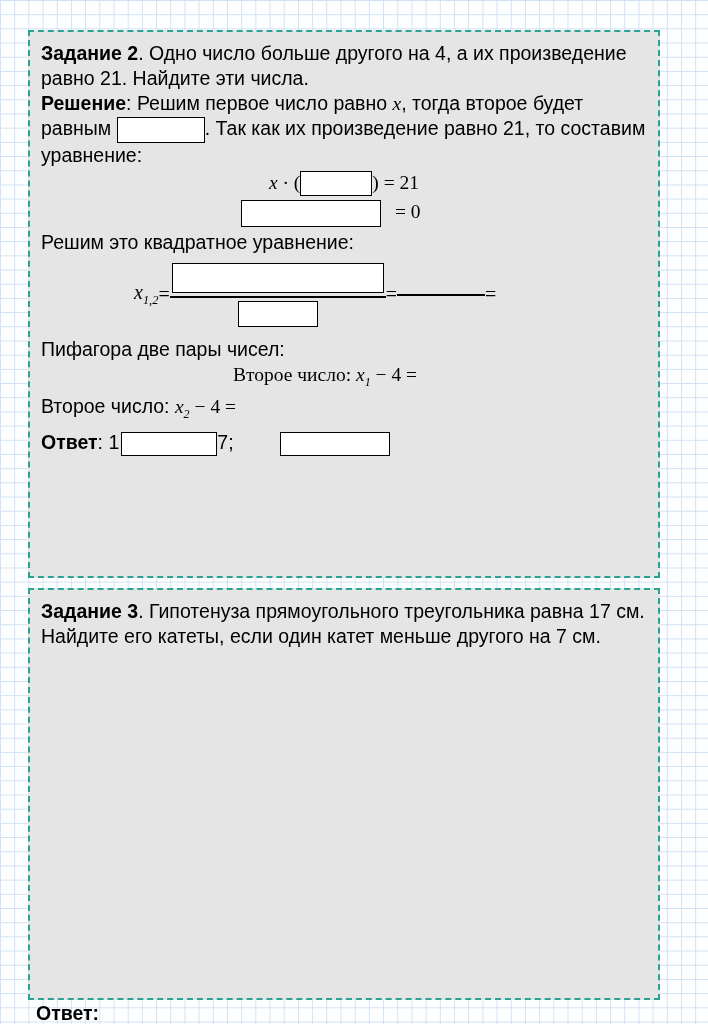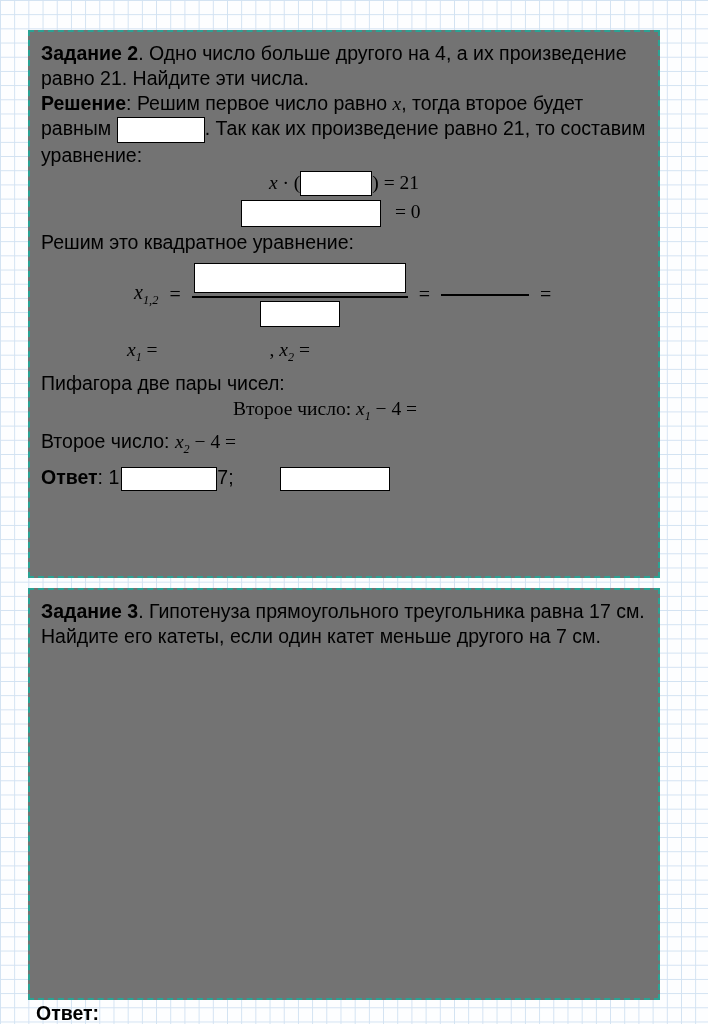--- a/index.html
+++ b/index.html
@@ -13,21 +13,21 @@
     background-color:#fdfeff;
     background-image:
       linear-gradient(var(--grid,#d2e2f2) 1px, transparent 1px),
       linear-gradient(90deg, var(--grid,#d2e2f2) 1px, transparent 1px);
     background-size:14.2px 14.2px;
   }
   .panel {
     position:absolute;
     left:28px;
     width:632px;
-    background:#737373;
+    background:#e5e5e5;
     border:2px dashed var(--accent,#2aa394);
     padding:9px 11px;
   }
   #task2-panel { top:30px; height:548px; }
   #task3-panel { top:588px; height:412px; }
   p { line-height:25px; }
   b { font-weight:bold; }
   .math { font-family:"Liberation Serif", serif; font-style:italic; }
   .math-up { font-family:"Liberation Serif", serif; font-style:normal; }
   sub { font-size:0.62em; font-style:italic; font-family:"Liberation Serif", serif; }
@@ -40,21 +40,20 @@
   }
   .blank-inline1 { width:88px; height:26px; }
   .eq1 { text-align:center; margin:2px 0; }
   .blank-eq1 { width:72px; height:25px; }
   .eq2 { margin:3px 0 3px 200px; }
   .blank-eq2 { width:140px; height:27px; }
   .eq2 .math-up { margin-left:14px; }
   .formula-row {
     display:flex;
     align-items:center;
-    gap:11px;
     margin:8px 0 10px 93px;
     font-size:20px;
   }
   .fraction { display:inline-flex; flex-direction:column; align-items:center; }
   .blank-num { width:212px; height:30px; }
   .frac-line { width:216px; border-top:2px solid #000; margin:3px 0; }
   .blank-den { width:80px; height:26px; }
   .empty-frac-line { display:inline-block; width:88px; border-top:2px solid #000; }
   .roots { margin:2px 0 2px 86px; }
   .roots-gap { display:inline-block; width:112px; }
@@ -93,21 +92,20 @@
     <span class="fraction">
       <span class="blank blank-num"></span>
       <span class="frac-line"></span>
       <span class="blank blank-den"></span>
     </span>
     <span class="math-up">=</span>
     <span class="empty-frac-line"></span>
     <span class="math-up">=</span>
   </div>
 
-  <p class="roots"><span class="math"><span>x</span><sub>1</sub></span><span class="math-up"> =</span><span class="roots-gap"></span><span class="math-up">, </span><span class="math"><span>x</span><sub>2</sub></span><span class="math-up"> =</span></p>
 
   <p>Пифагора две пары чисел:</p>
 
 
   <p class="serif pair-indent"><span>Второе число: </span><span class="math"><span>x</span><sub>1</sub></span><span> − 4 =</span></p>
 
 
   <p><span>Второе число: </span><span class="math"><span>x</span><sub>2</sub></span><span class="math-up"> − 4 =</span></p>
 
   <p class="answer-line"><b>Ответ</b><span>: 1</span><span class="blank blank-ans1"></span><span>7;</span><span class="blank blank-ans2"></span></p>

